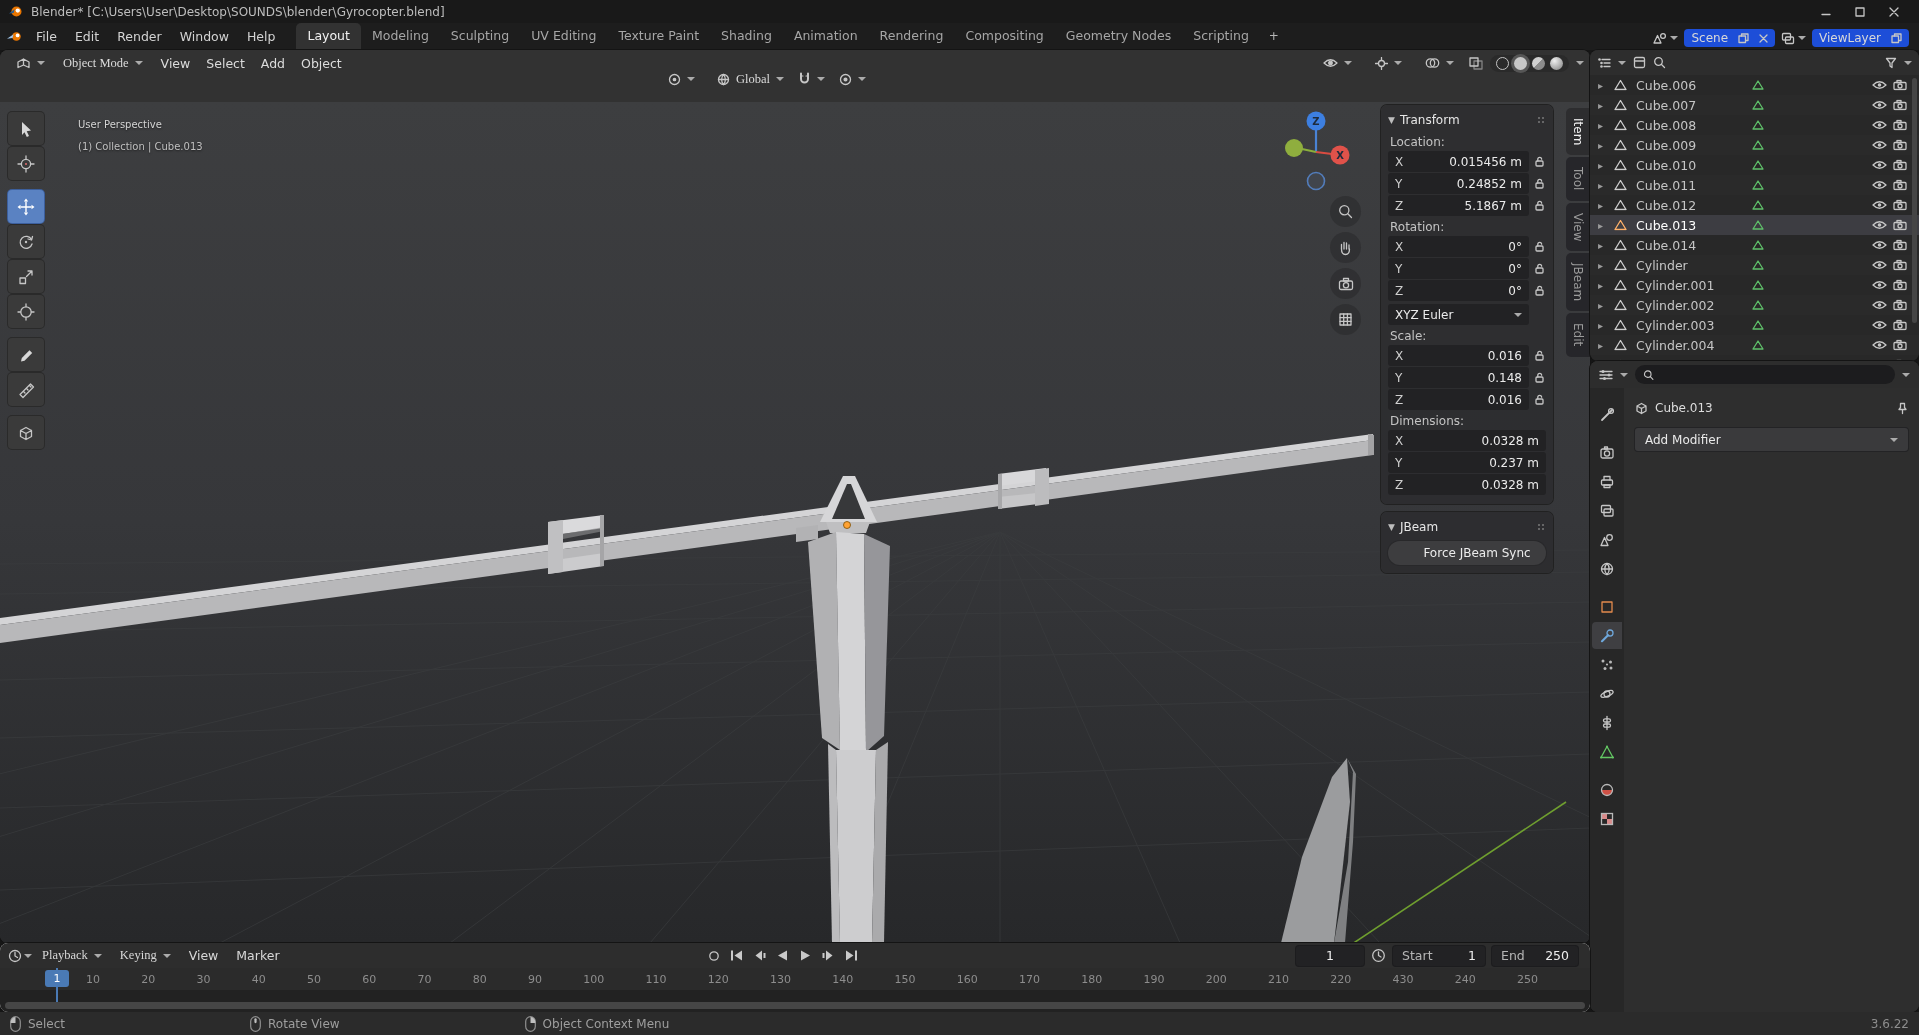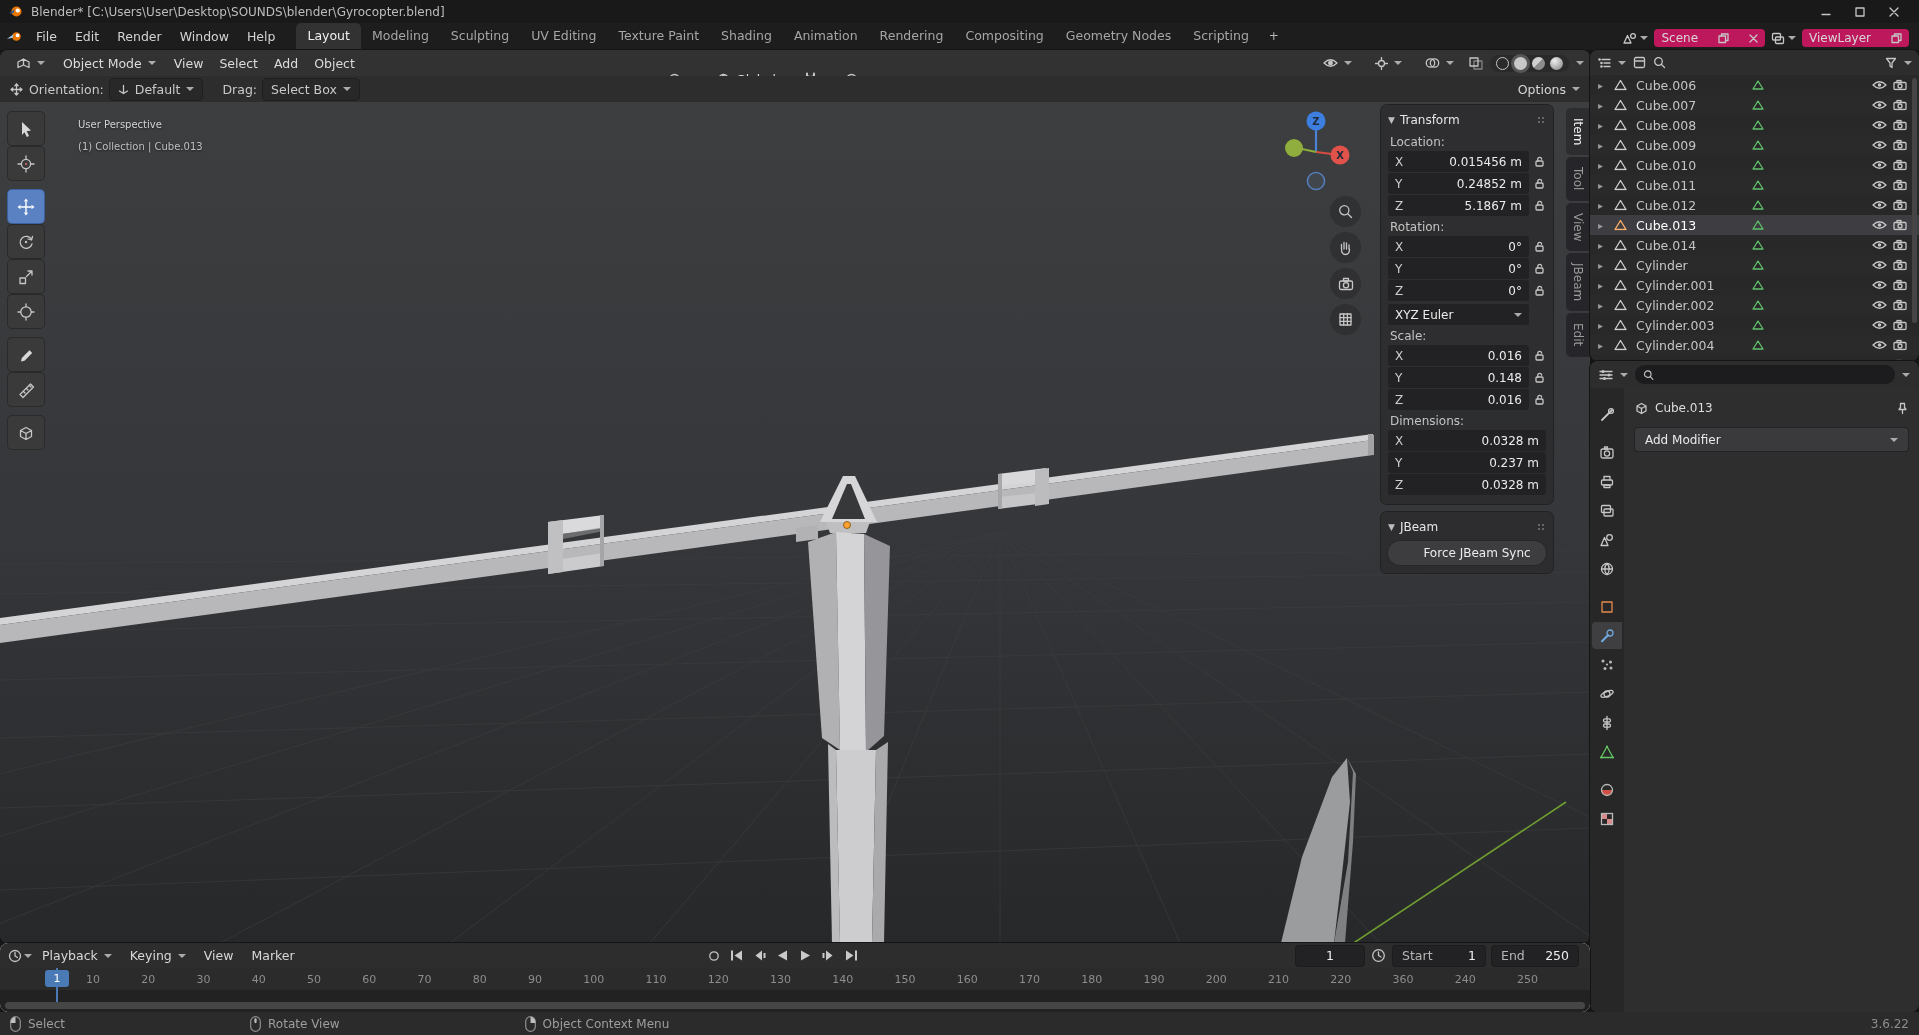--- a/index.html
+++ b/index.html
@@ -17,29 +17,29 @@
 
   
   .topbar { position:absolute; left:0; top:23px; width:1919px; height:27px; background:#1d1d1d; display:flex; align-items:flex-end; padding:0 10px 0 6px; }
   .tb-logo { align-self:center; margin-right:4px; }
   .menu { padding:5px 9px 6px; color:#d3d3d3; font-size:12.5px; }
   .ws-tabs { display:flex; margin-left:12px; align-items:flex-end;margin-top:28px; }
   .ws-tab { padding:5px 11px 7px; font-size:12.5px; color:#a6a6a6; border-radius:5px 5px 0 0; white-space:nowrap; }
   .ws-tab.active { background:#323232; color:#f1f1f1; }
   .ws-add { padding:5px 9px 7px; color:#b5b5b5; }
   .topbar-right { margin-left:auto; display:flex; align-items:center; gap:6px; padding-bottom:3px; }
-  .tb-cluster { display:flex; align-items:center; gap:20px; background:#be185d; border-radius:4px; padding:2px 7px; color:#d8d8d8; }
+  .tb-cluster { display:flex; align-items:center; gap:10px; background:#1d4ed8; border-radius:4px; padding:2px 7px; color:#d8d8d8; }
   .tb-mini { display:flex; align-items:center; gap:3px; color:#9e9e9e; }
 
   
   .viewport { position:absolute; left:0; top:50px; width:1590px; height:893px; background:#323232; border-radius:8px; overflow:hidden; box-shadow:0 0 0 1px #141414; }
   .vp-header { position:relative; height:26px; background:#323232; display:flex; align-items:center; padding:0 8px; gap:2px; font-size:12.5px; color:#dcdcdc; }
   .vp-row2 { position:relative; height:26px; background:#2d2d2d; display:flex; align-items:center; padding:0 10px; gap:6px; font-size:12.5px; color:#c9c9c9; }
   .hmenu { padding:3px 8px; }
-  .dd { display:flex; align-items:center; gap:6px; padding:3px 8px; border-radius:4px; }
+  .dd { display:flex; align-items:center; gap:6px; padding:3px 8px; border-radius:4px;font-family:Liberation Serif, serif; }
   .dd-pill { background:#282828; box-shadow:0 0 0 1px #1f1f1f; height:21px; }
   .hgroup-center { position:absolute; left:660px; top:16px; height:26px; display:flex; align-items:center; gap:6px; }
   .hgroup-right { position:absolute; right:6px; top:0; height:26px; display:flex; align-items:center; gap:7px; }
   .shade-pill { display:flex; align-items:center; gap:5px; background:#2a2a2a; border-radius:10px; padding:2px 6px; }
   .ball { width:13px; height:13px; border-radius:50%; }
   .ball.wire { border:1.3px solid #c2c2c2; background:transparent; position:relative; }
   .ball.solid { background:#c8c8c8; box-shadow:0 0 0 3px #565656; }
   .ball.mat { background:linear-gradient(135deg,#d0d0d0 50%,#8c8c8c 50%); }
   .ball.rend { background:radial-gradient(circle at 35% 30%,#efefef,#7d7d7d); }
   .vp-options { margin-left:auto; display:flex; align-items:center; gap:6px; color:#d6d6d6; }
@@ -312,42 +312,20 @@
         <div class="shade-pill">
           <span class="ball wire"></span>
           <span class="ball solid"></span>
           <span class="ball mat"></span>
           <span class="ball rend"></span>
         </div>
         <span class="chev"></span>
       </div>
     </div>
 
-    <div class="vp-row2">
-      <svg class="i" width="13" height="13" viewBox="0 0 13 13">
-          <path d="M6.5 1v11M1 6.5h11M6.5 1l-1.6 1.8M6.5 1l1.6 1.8M6.5 12l-1.6-1.8M6.5 12l1.6-1.8M1 6.5l1.8-1.6M1 6.5l1.8 1.6M12 6.5l-1.8-1.6M12 6.5l-1.8 1.6"></path>
-        </svg>
-      <span>Orientation:</span>
-      <div class="dd dd-pill">
-        <svg class="i" width="11" height="11" viewBox="0 0 11 11">
-            <path d="M5.5 9.5V1.5M5.5 9.5L1.5 7M5.5 9.5L9.5 7"></path>
-          </svg>
-        <span>Default</span>
-          <span class="chev"></span>
-      </div>
-      <span style="margin-left:14px">Drag:</span>
-      <div class="dd dd-pill">
-        <span>Select Box</span>
-          <span class="chev"></span>
-      </div>
-      <div class="vp-options">
-        <span>Options</span>
-          <span class="chev"></span>
-      </div>
-    </div>
 
     <svg class="vp-canvas" viewBox="0 0 1590 841">
       <defs>
         <linearGradient id="vpbg" x1="0" y1="0" x2="0" y2="1">
           <stop offset="0" stop-color="#3d3e40"></stop>
             <stop offset="0.5" stop-color="#36373a"></stop>
             <stop offset="1" stop-color="#27282a"></stop>
         </linearGradient>
       </defs>
       <rect x="0" y="0" width="1590" height="841" fill="url(#vpbg)"></rect>
@@ -1295,21 +1273,21 @@
         <span class="tick">130</span>
         <span class="tick">140</span>
         <span class="tick">150</span>
         <span class="tick">160</span>
         <span class="tick">170</span>
         <span class="tick">180</span>
         <span class="tick">190</span>
         <span class="tick">200</span>
         <span class="tick">210</span>
         <span class="tick">220</span>
-        <span class="tick">360</span>
+        <span class="tick">430</span>
         <span class="tick">240</span>
         <span class="tick">250</span>
       </div>
     <div class="tl-track"></div>
     <div class="playhead"></div>
     <div class="playhead-badge">1</div>
     <div class="tl-scroll"></div>
   </div>
 
   <div class="statusbar">

